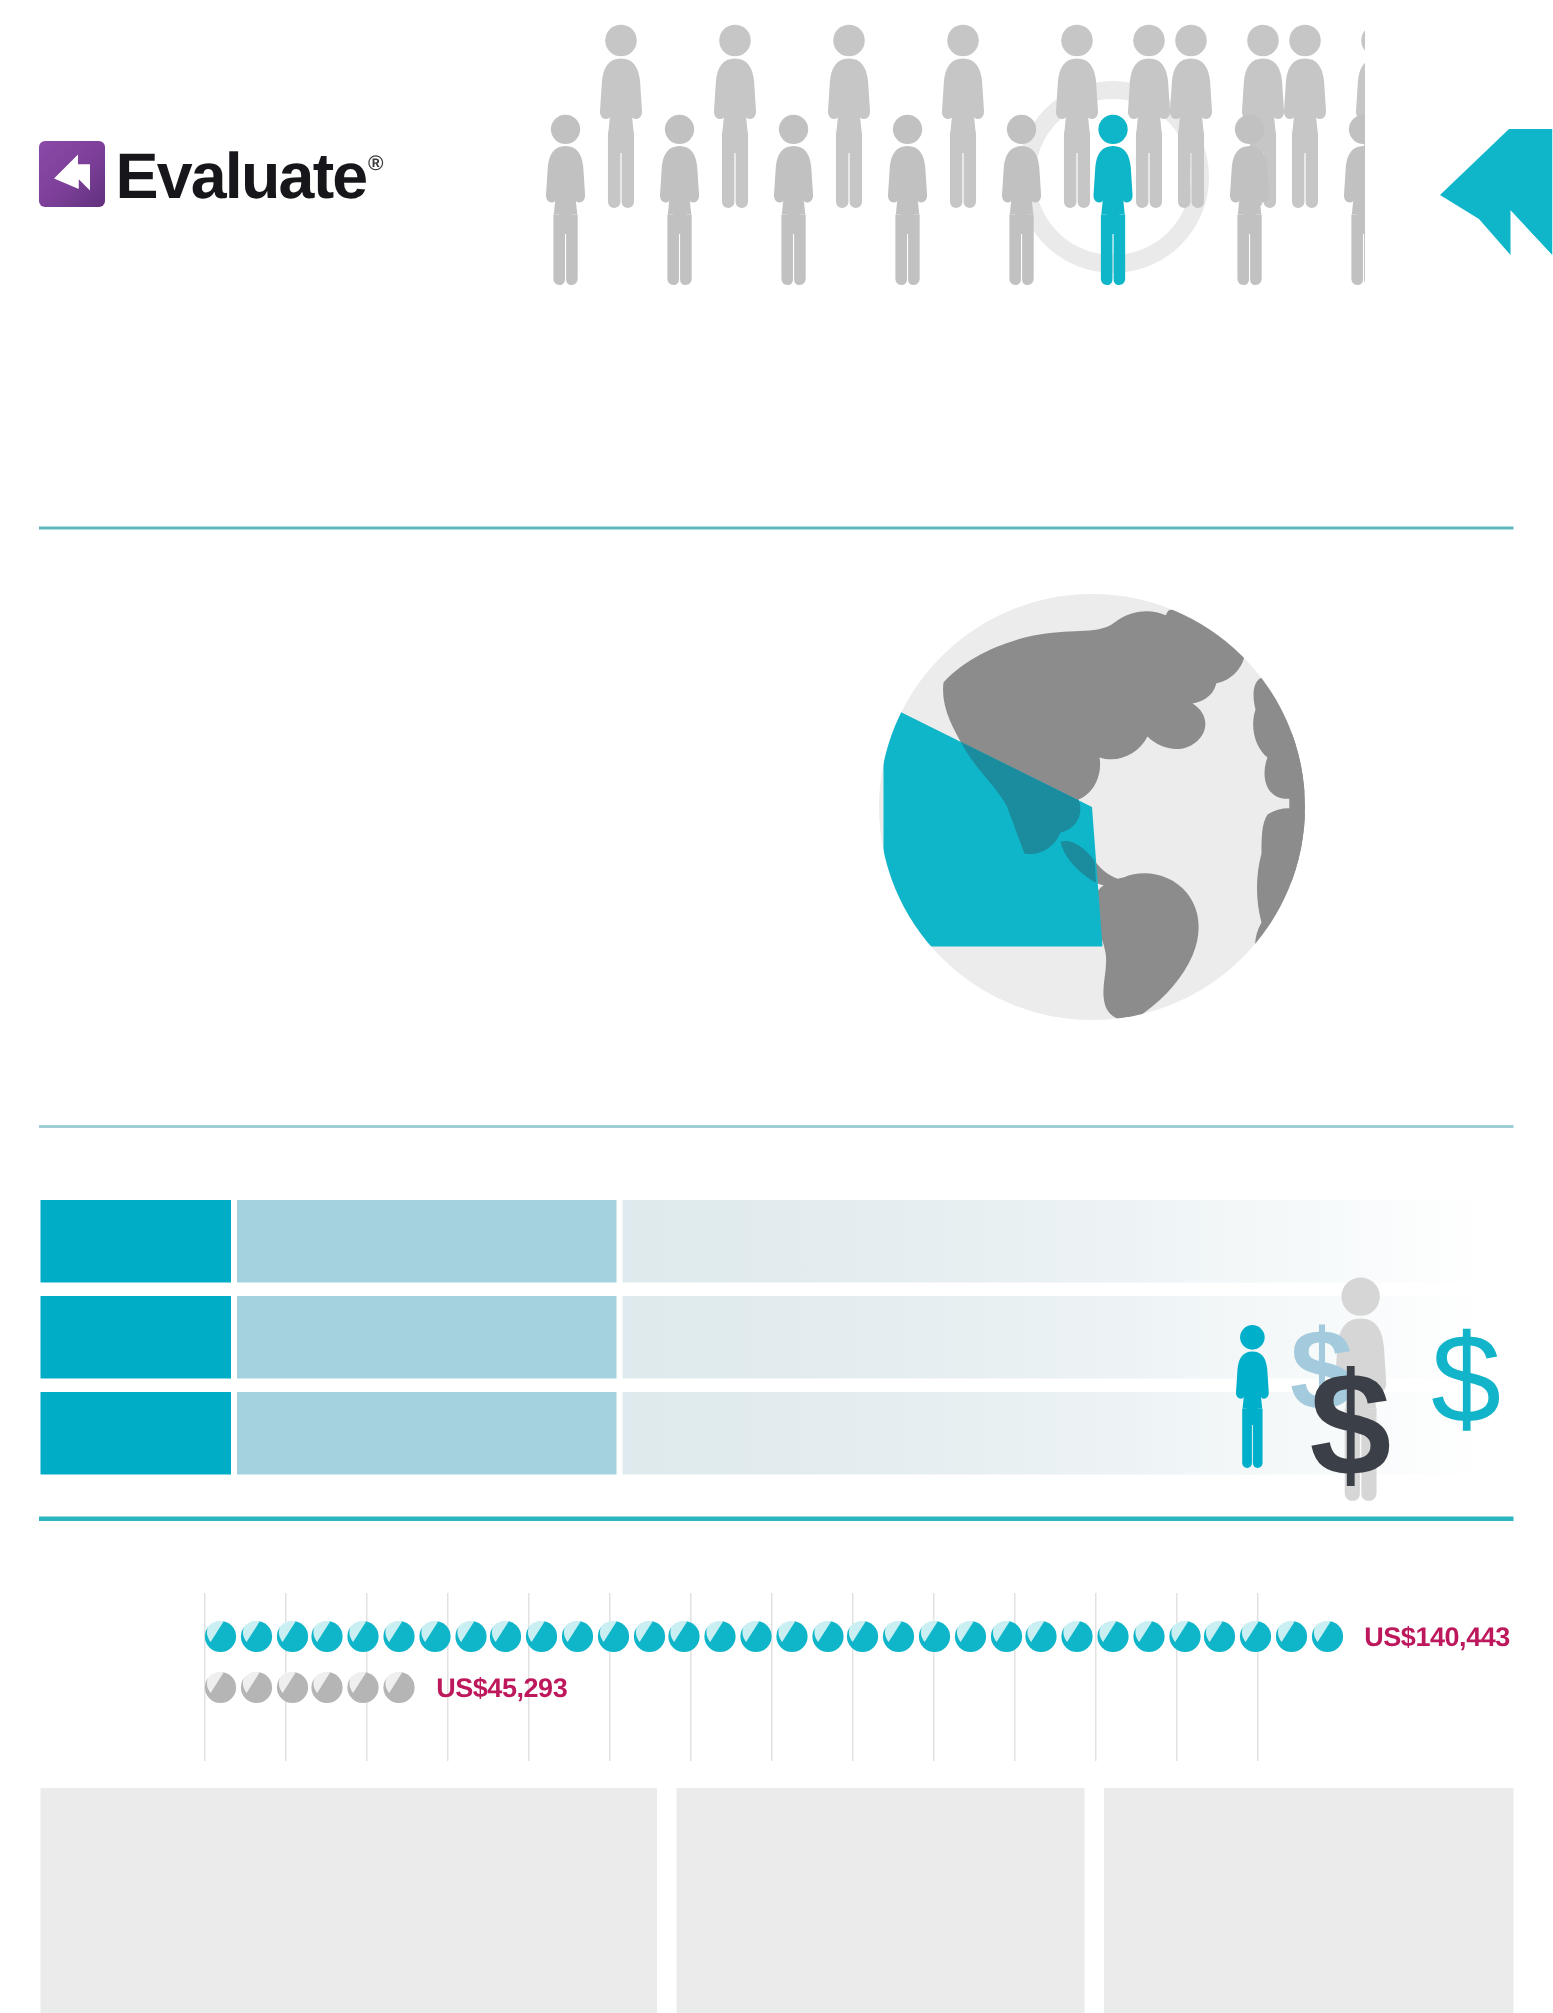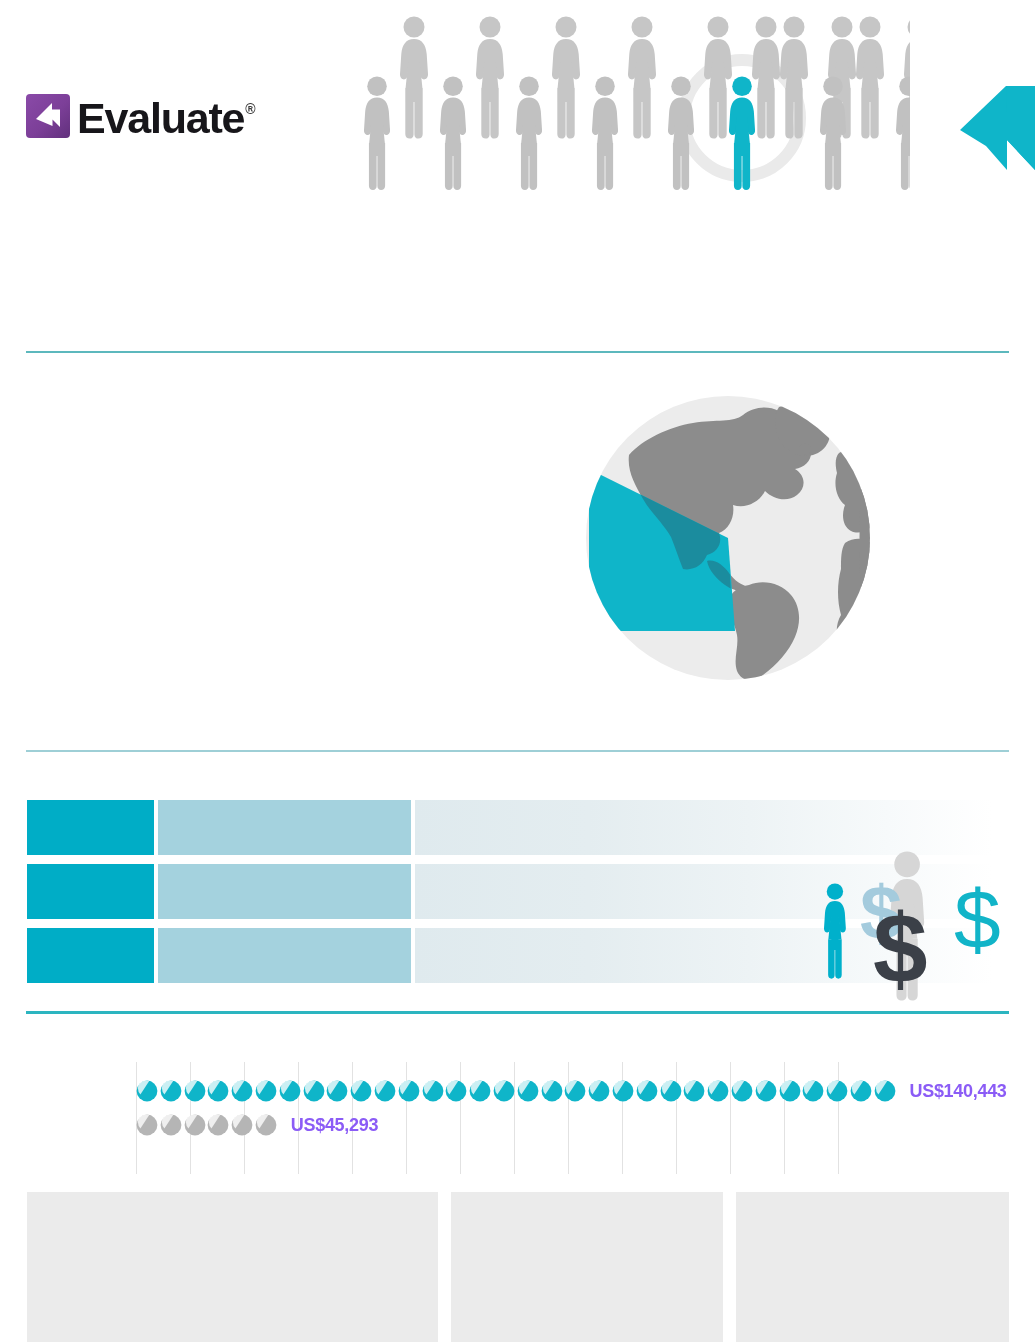--- a/index.html
+++ b/index.html
@@ -171,21 +171,21 @@
   .dot {
     width: 22px;
     height: 22px;
     margin-right: 1.8px;
     flex: 0 0 auto;
   }
   .dot-label {
     font-family: "Liberation Sans", sans-serif;
     font-size: 18px;
     font-weight: bold;
-    color: #8b5cf6;
+    color: #be185d;
     letter-spacing: -0.3px;
     margin-left: 12px;
     white-space: nowrap;
     line-height: 22px;
   }
 
   
   .bottom-boxes {
     position: absolute;
     left: 27px;

